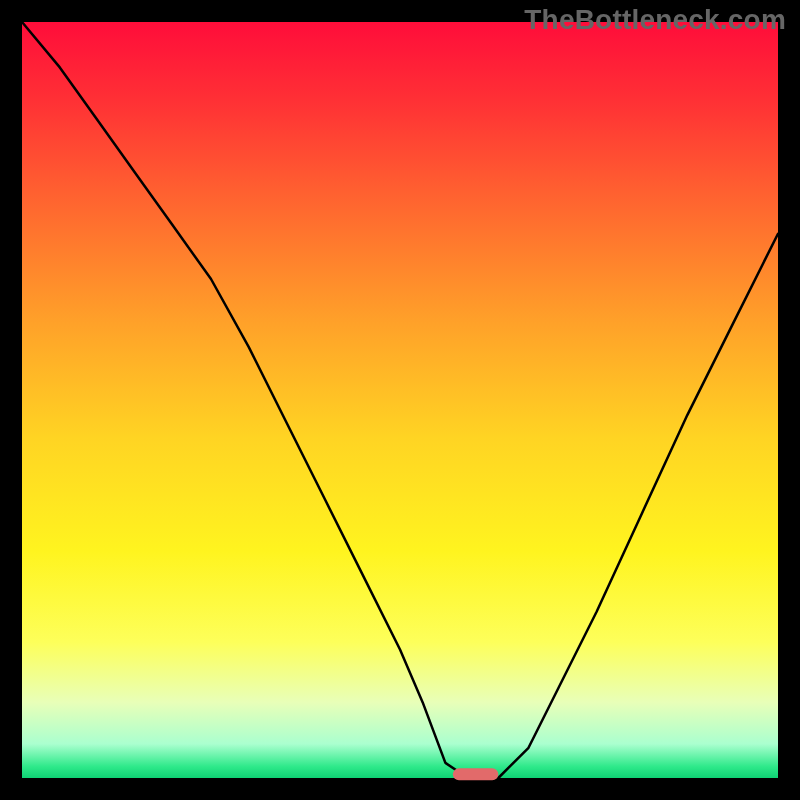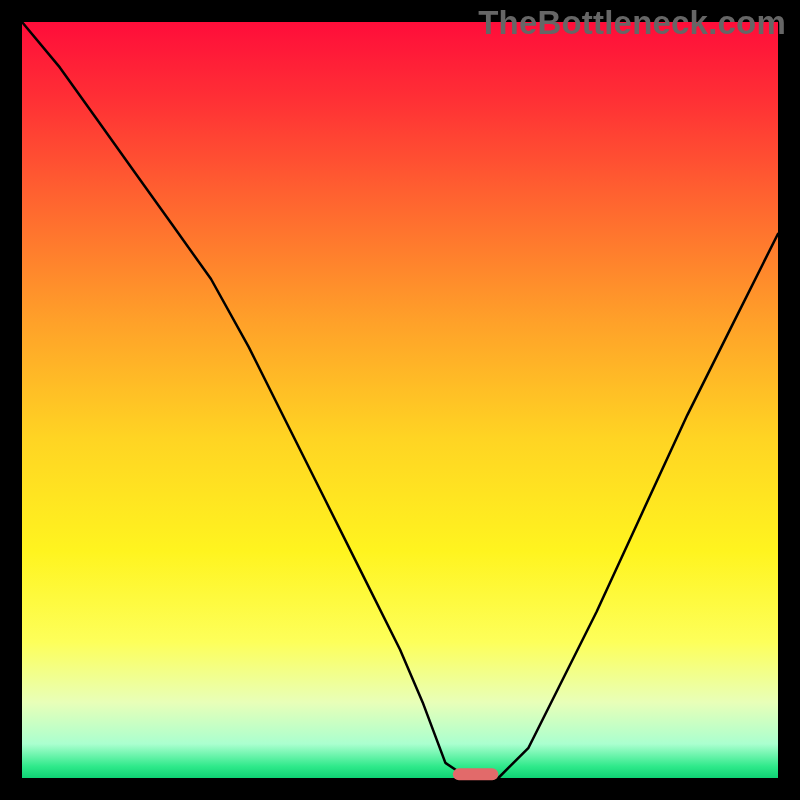--- a/index.html
+++ b/index.html
@@ -8,21 +8,21 @@
     width: 800px;
     height: 800px;
     background: #000;
     overflow: hidden;
   }
   .watermark {
     position: absolute;
     top: 4px;
     right: 14px;
     font-family: Arial, Helvetica, sans-serif;
-    font-size: 33px;
+    font-size: 28px;
     font-weight: bold;
     color: #666;
     z-index: 10;
     letter-spacing: 0.2px;
   }
   svg { display: block; }
 </style>
 </head>
 <body>
 

